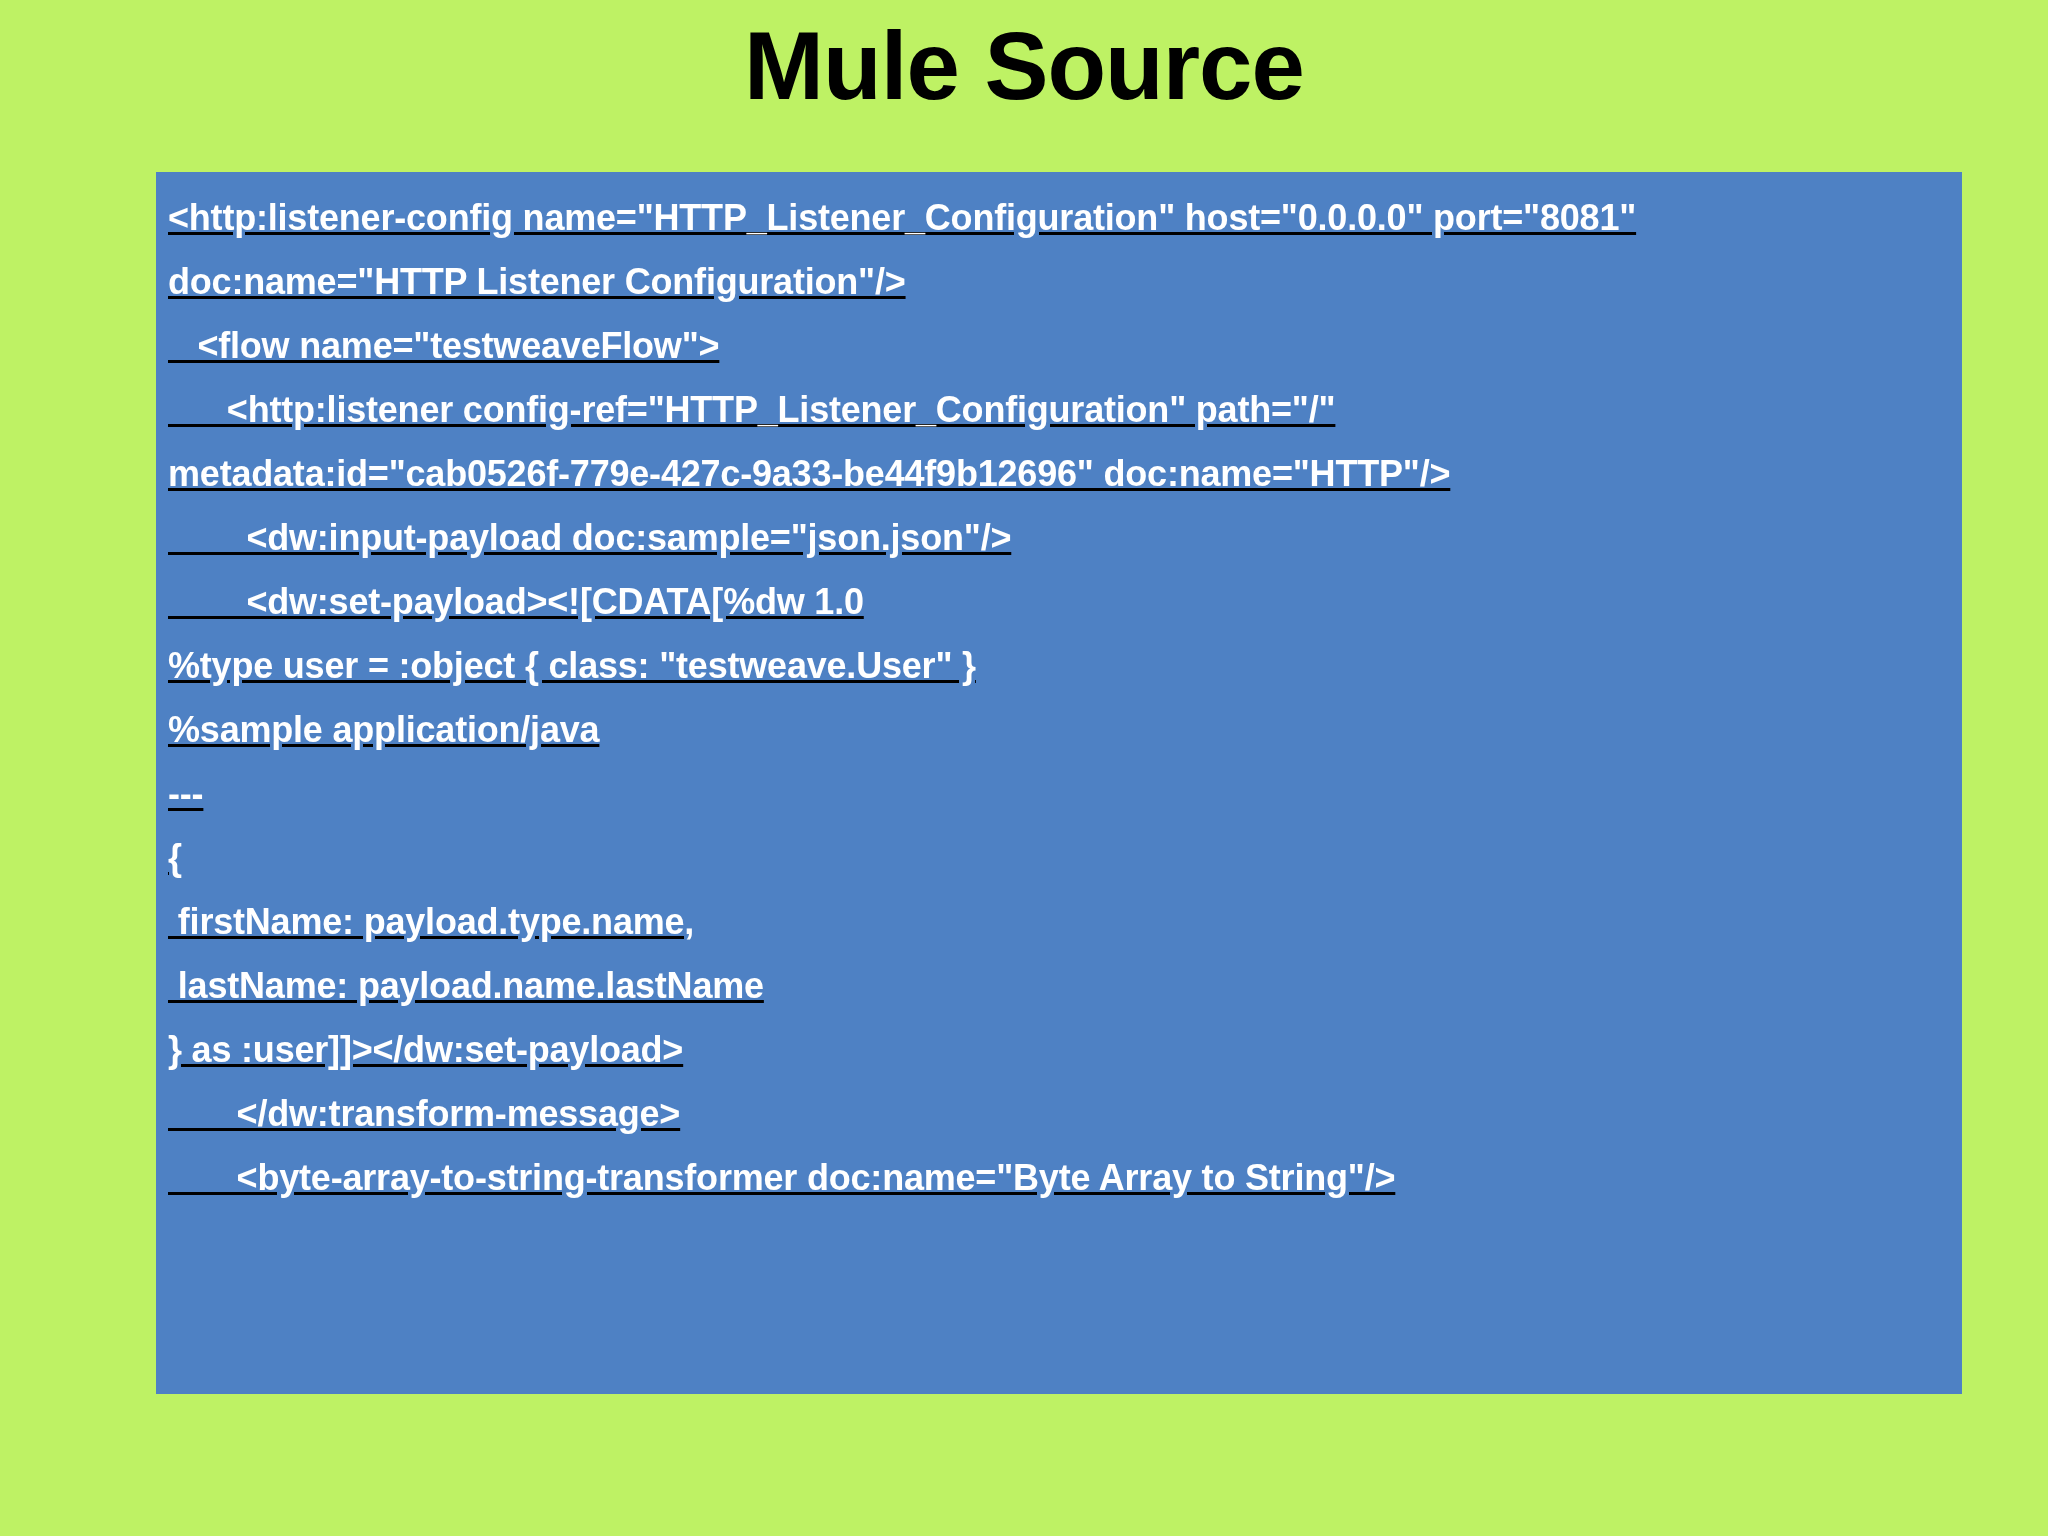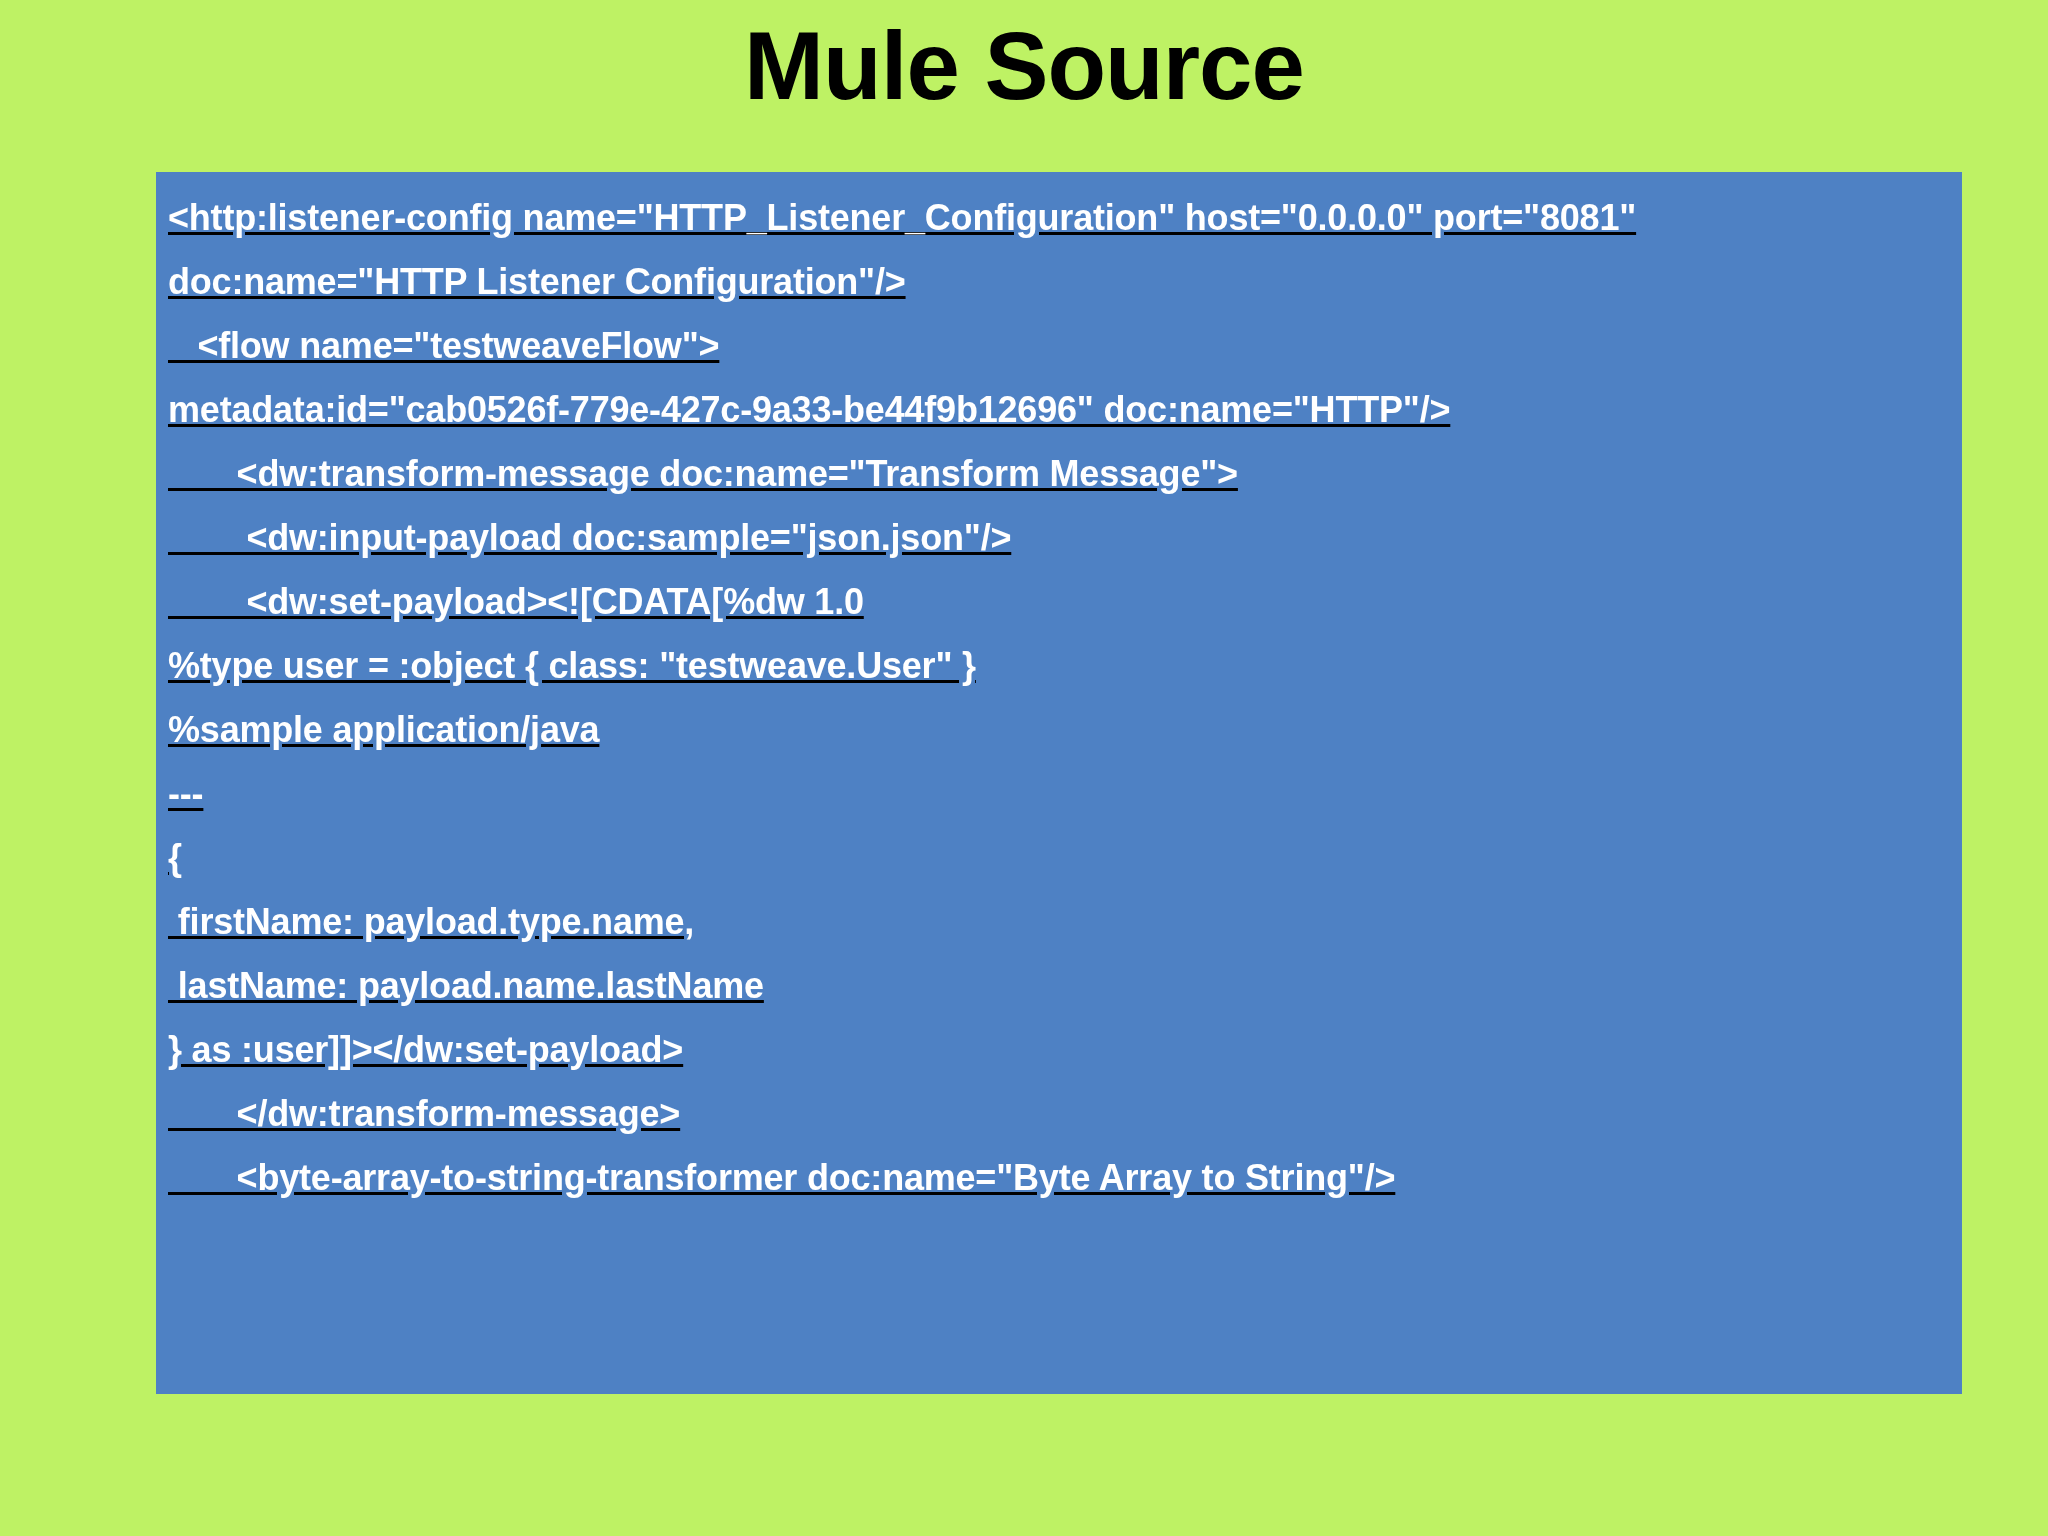--- a/index.html
+++ b/index.html
@@ -58,22 +58,22 @@
 <body>
 
 <div class="slide">
 
   <div class="slide-title">Mule Source</div>
 
   <div class="code-box">
     <div class="code-line">&lt;http:listener-config name="HTTP_Listener_Configuration" host="0.0.0.0" port="8081"</div>
     <div class="code-line">doc:name="HTTP Listener Configuration"/&gt;</div>
     <div class="code-line">   &lt;flow name="testweaveFlow"&gt;</div>
+    <div class="code-line">      &lt;http:listener config-ref="HTTP_Listener_Configuration" path="/"</div>
     <div class="code-line">metadata:id="cab0526f-779e-427c-9a33-be44f9b12696" doc:name="HTTP"/&gt;</div>
-    <div class="code-line">       &lt;dw:transform-message doc:name="Transform Message"&gt;</div>
     <div class="code-line">        &lt;dw:input-payload doc:sample="json.json"/&gt;</div>
     <div class="code-line">        &lt;dw:set-payload&gt;&lt;![CDATA[%dw 1.0</div>
     <div class="code-line">%type user = :object { class: "testweave.User" }</div>
     <div class="code-line">%sample application/java</div>
     <div class="code-line">---</div>
     <div class="code-line">{</div>
     <div class="code-line"> firstName: payload.type.name,</div>
     <div class="code-line"> lastName: payload.name.lastName</div>
     <div class="code-line">} as :user]]&gt;&lt;/dw:set-payload&gt;</div>
     <div class="code-line">       &lt;/dw:transform-message&gt;</div>

